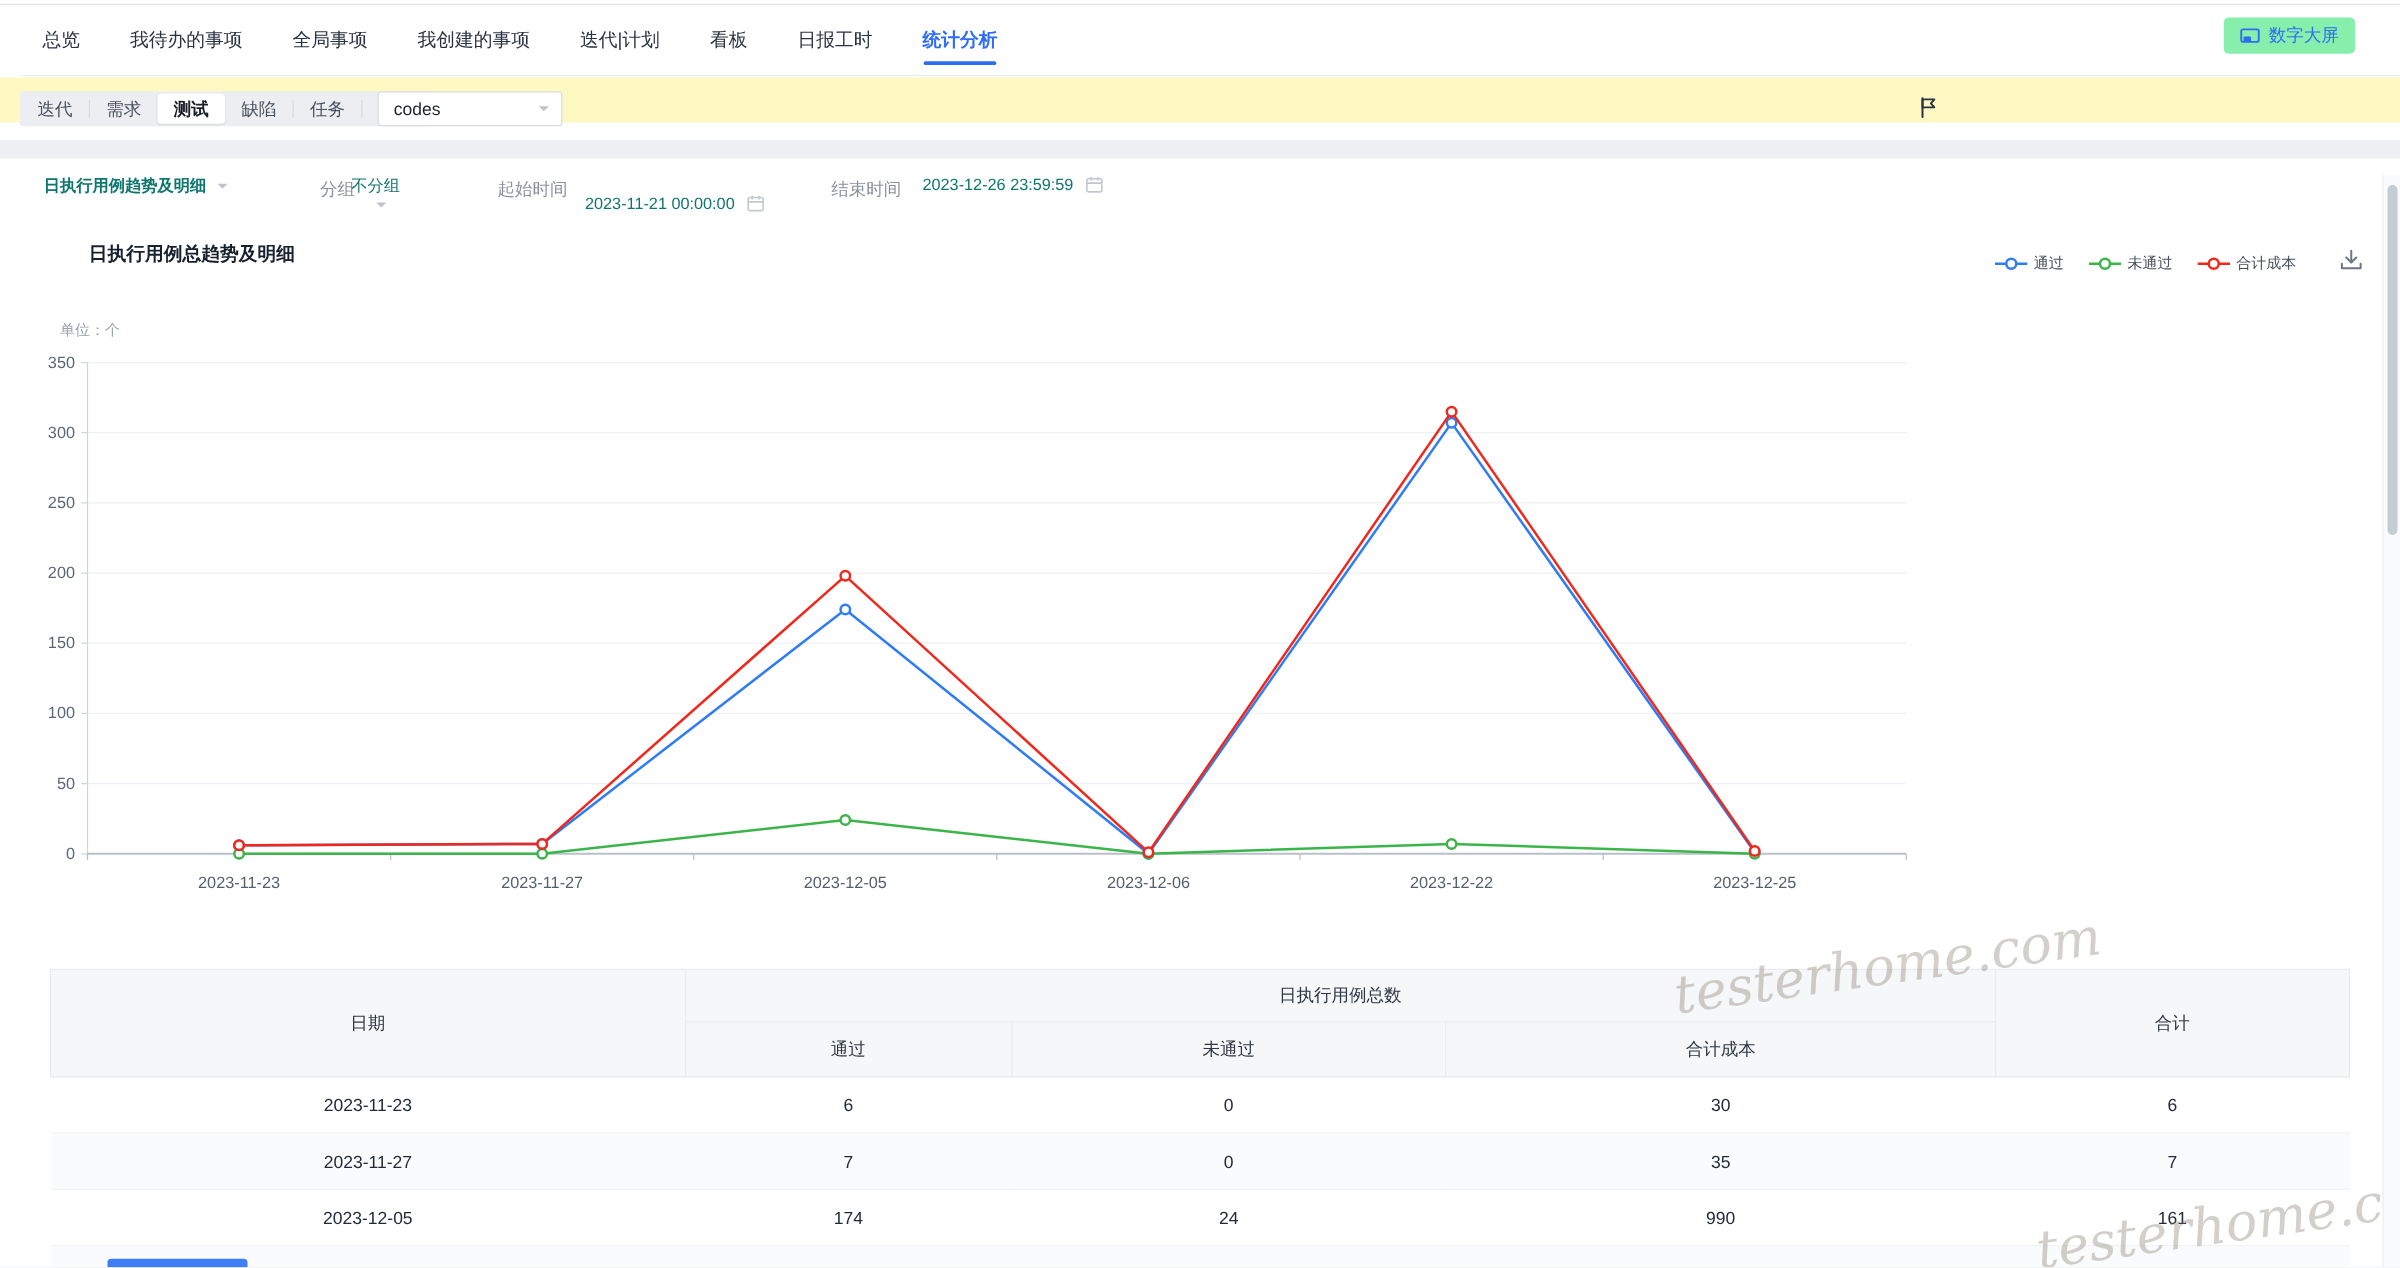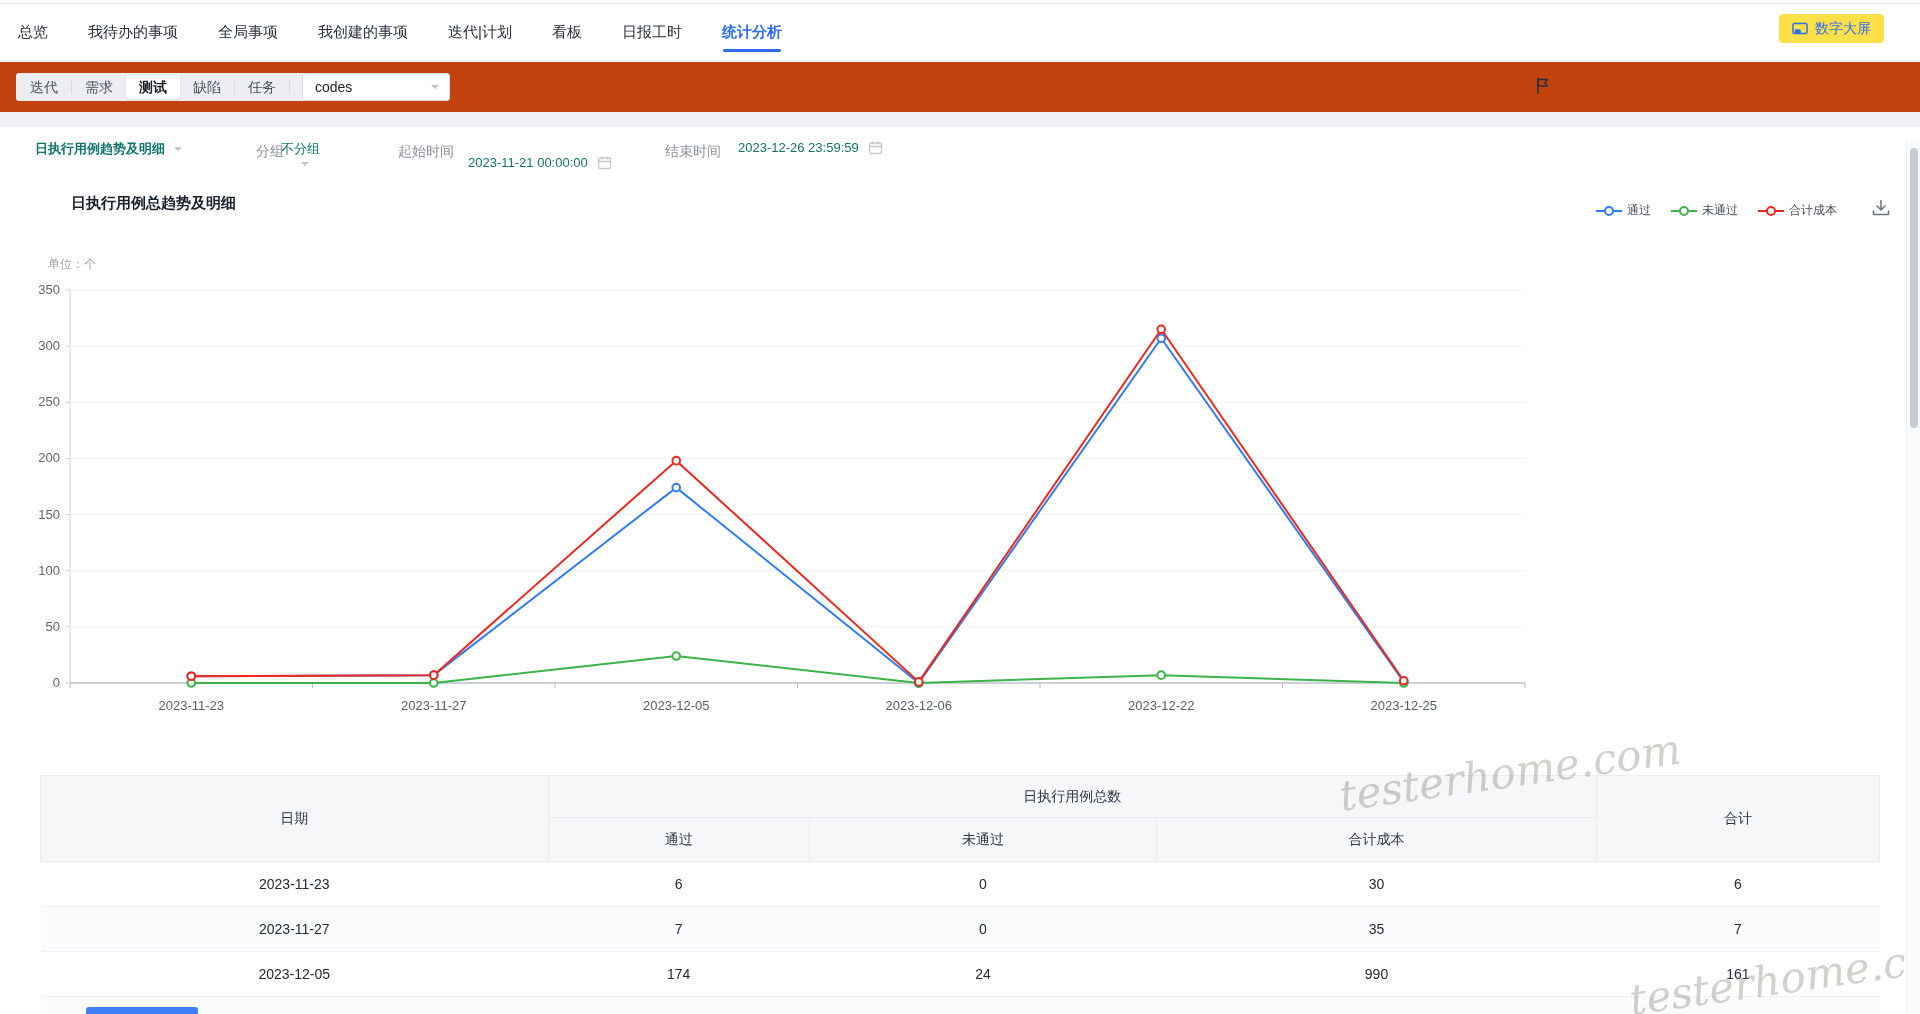--- a/index.html
+++ b/index.html
@@ -4,33 +4,33 @@
 <style>
   * { margin:0; padding:0; box-sizing:border-box; }
   html,body { background:#e9ebee; }
   .screen {
     position:relative; width:1920px; height:1014px; background:#ffffff;
     overflow:hidden; font-family:"Liberation Sans","DejaVu Sans",sans-serif;
     color:#1f2430;
   }
   
   .top-line { position:absolute; top:3px; left:0; right:0; height:1px; background:#e3e5e8; }
-  .top-nav { position:absolute; top:4px; left:0; right:0; height:57px; background:#fff;
+  .top-nav { position:absolute; top:4px; left:16px; right:0; height:57px; background:#fff;
              border-bottom:1px solid #ebedf0; display:flex; align-items:center;
              padding-left:18px; gap:40px; }
   .nav-item { font-size:15px; color:#2a3140; cursor:pointer; white-space:nowrap; }
   .nav-item.active { color:#2e6cf6; font-weight:bold; position:relative; }
   .nav-item.active::after { content:""; position:absolute; left:1px; right:1px; bottom:-10px;
              height:3px; background:#2e6cf6; border-radius:2px; }
   .bigscreen-btn { position:absolute; right:36px; top:14px; height:29px; padding:0 13px;
-             display:flex; align-items:center; gap:7px; background:#fde047; border:none;
+             display:flex; align-items:center; gap:7px; background:#86efac; border:none;
              border-radius:4px; color:#2e6cf6; font-size:14px; cursor:pointer;
              font-family:inherit; }
   
-  .toolbar { position:absolute; top:62px; left:0; right:0; height:64px; background:#c2410c; }
+  .toolbar { position:absolute; top:62px; left:0; right:0; height:36px; background:#fef9c3; }
   .seg { position:absolute; left:16px; top:11px; height:28px; background:#eceef1;
          border-radius:3px; display:flex; align-items:center; padding:0 1px; }
   .seg-item { padding:0 13px; font-size:14px; color:#474e5c; line-height:24px; cursor:pointer; }
   .seg-item.active { background:#fff; color:#171c26; font-weight:bold; border-radius:3px;
          box-shadow:0 1px 2px rgba(0,0,0,0.10); }
   .seg-divider { width:1px; height:14px; background:#d7dade; }
   .select-box { position:absolute; left:302px; top:11px; width:148px; height:28px;
          border:1px solid #d8dbe0; border-radius:3px; background:#fff; display:flex;
          align-items:center; padding:0 10px 0 12px; font-size:14px; color:#1c212c;
          cursor:pointer;justify-content:center; }

